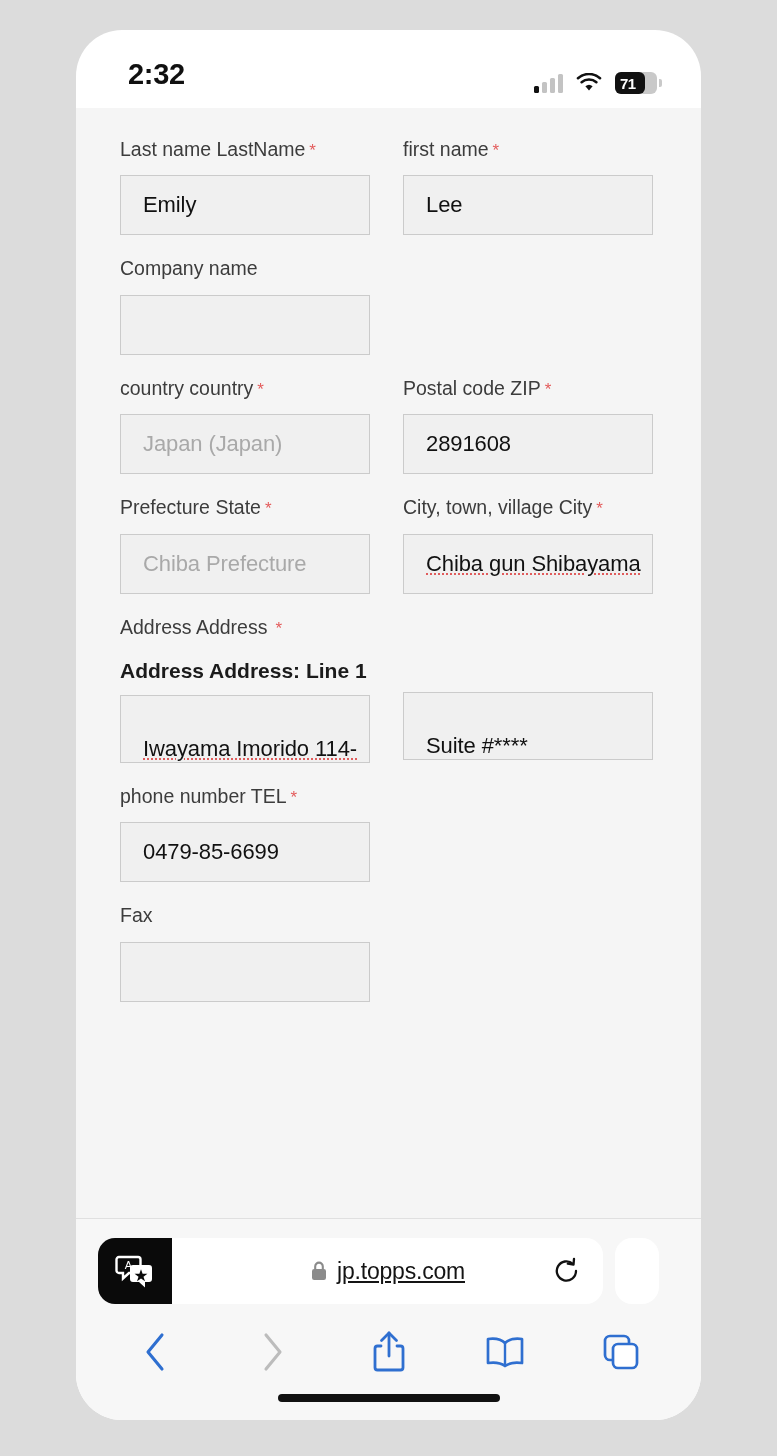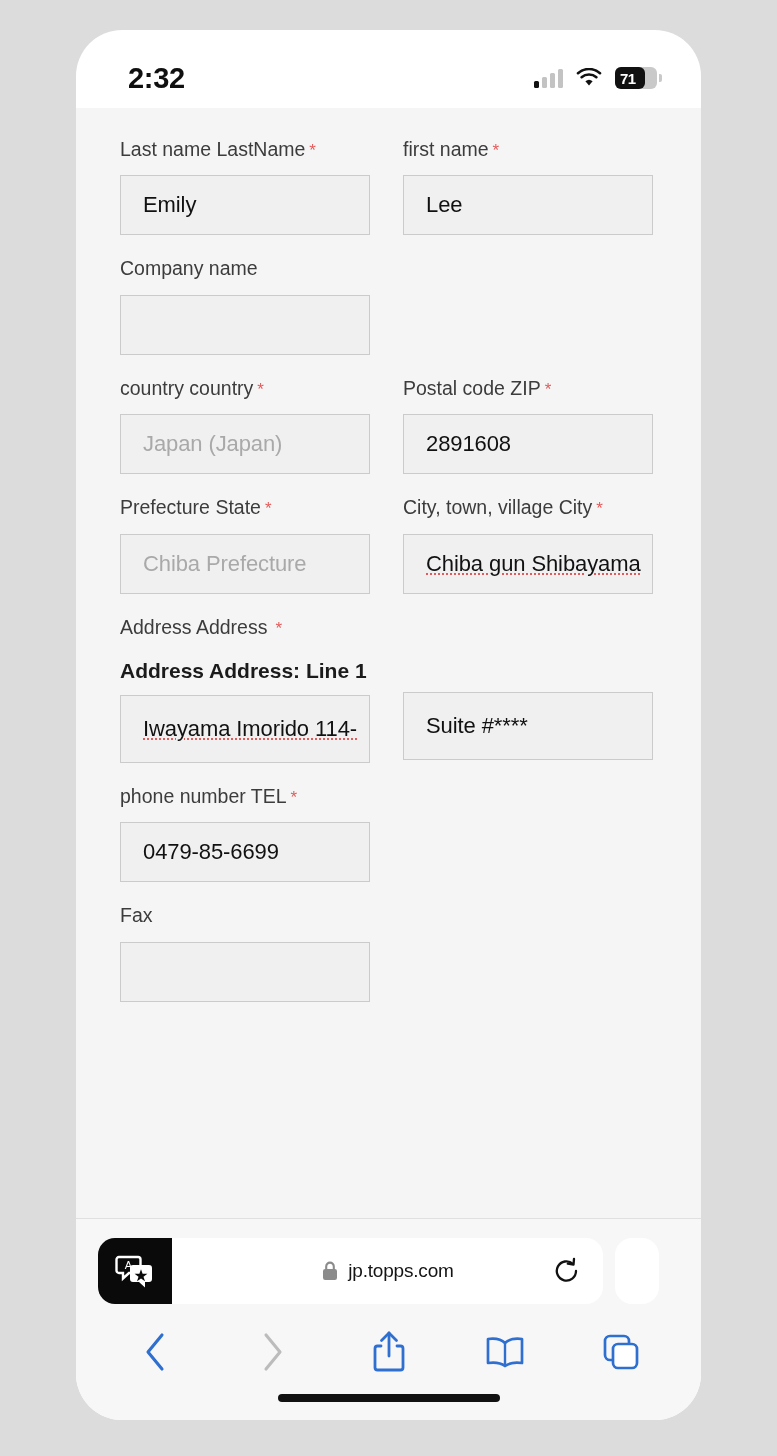--- a/index.html
+++ b/index.html
@@ -31,23 +31,22 @@
     overflow: hidden;
   }
 
   
   .status-bar {
     position: absolute;
     top: 0; left: 0;
     width: 625px;
     height: 78px;
     display: flex;
-    align-items: center;
     justify-content: space-between;
-    padding: 18px 44px 0 52px;
+    padding: 28px 44px 0 52px;
   }
   .status-time {
     font-size: 29px;
     font-weight: bold;
     color: #101010;
     letter-spacing: -0.3px;
   }
   .status-right {
     display: flex;
     align-items: center;
@@ -147,21 +146,21 @@
   .input-box {
     width: 250px;
     height: 60px;
     background: #f0f0f0;
     border: 1px solid #cbcbcb;
     display: flex;
     align-items: center;
     padding: 0 22px;
     overflow: hidden;
   }
-  .input-box.tall { height: 68px; }
+  .input-box.tall { height: 68px; align-items: flex-end; }
   .input-value {
     font-size: 22px;
     color: #111;
     white-space: nowrap;
     letter-spacing: -0.1px;
   }
   .input-value.placeholder { color: #a9a9a9; }
   .input-value.misspell {
     text-decoration: underline dotted #e05c5c;
     text-decoration-thickness: 2px;
@@ -218,23 +217,24 @@
     justify-content: center;
     position: relative;
     flex: none;
   }
   .url-center {
     display: flex;
     align-items: center;
     gap: 9px;
   }
   .url-text {
-    font-size: 19px;
+    font-size: 23px;
     color: #141414;
     letter-spacing: -0.2px;
+    text-decoration: underline;
   }
   .reload-btn {
     position: absolute;
     right: 22px;
     top: 50%;
     transform: translateY(-50%);
     width: 28px;
     height: 28px;
   }
   .next-tab-sliver {

